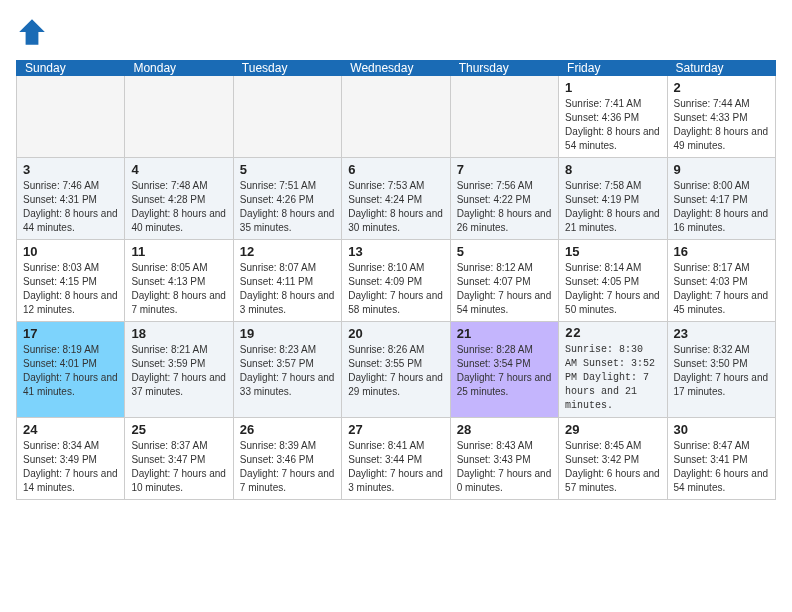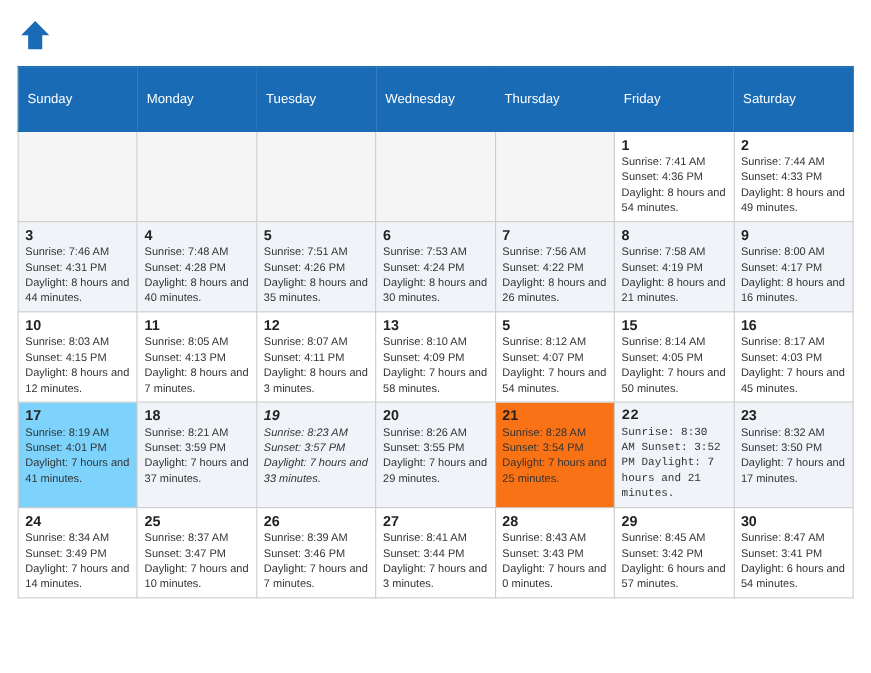--- a/index.html
+++ b/index.html
@@ -46,21 +46,21 @@
     }
     .calendar {
       width: 100%;
       border-collapse: collapse;
       font-size: 11px;
     }
     .calendar th {
       background: #1a6bb5;
       color: #fff;
       text-align: left;
-      padding: 22px 8px;
+      padding: 0 8px;
       font-size: 12px;
       font-weight: normal;
       border: 1px solid #1a6bb5;
     }
     .calendar td {
       vertical-align: top;
       border: 1px solid #ccc;
       padding: 4px 6px;
       width: calc(100% / 7);
       height: 80px;
@@ -253,35 +253,35 @@
 Daylight: 7 hours
 and 41 minutes.</div>
         </td>
         <td style="background: rgb(240, 244, 248);">
           <div class="day-number">18</div>
           <div class="day-info">Sunrise: 8:21 AM
 Sunset: 3:59 PM
 Daylight: 7 hours
 and 37 minutes.</div>
         </td>
-        <td style="background: rgb(240, 244, 248); font-style: italic;">
+        <td style="background: rgb(240, 244, 248);">
           <div class="day-number">19</div>
           <div class="day-info">Sunrise: 8:23 AM
 Sunset: 3:57 PM
 Daylight: 7 hours
 and 33 minutes.</div>
         </td>
         <td style="background: rgb(240, 244, 248);">
           <div class="day-number">20</div>
           <div class="day-info">Sunrise: 8:26 AM
 Sunset: 3:55 PM
 Daylight: 7 hours
 and 29 minutes.</div>
         </td>
-        <td style="background: #f97316;">
+        <td style="background: #c4b5fd;">
           <div class="day-number">21</div>
           <div class="day-info">Sunrise: 8:28 AM
 Sunset: 3:54 PM
 Daylight: 7 hours
 and 25 minutes.</div>
         </td>
         <td style="background: rgb(240, 244, 248); font-family: Liberation Mono, monospace;">
           <div class="day-number">22</div>
           <div class="day-info">Sunrise: 8:30 AM
 Sunset: 3:52 PM

